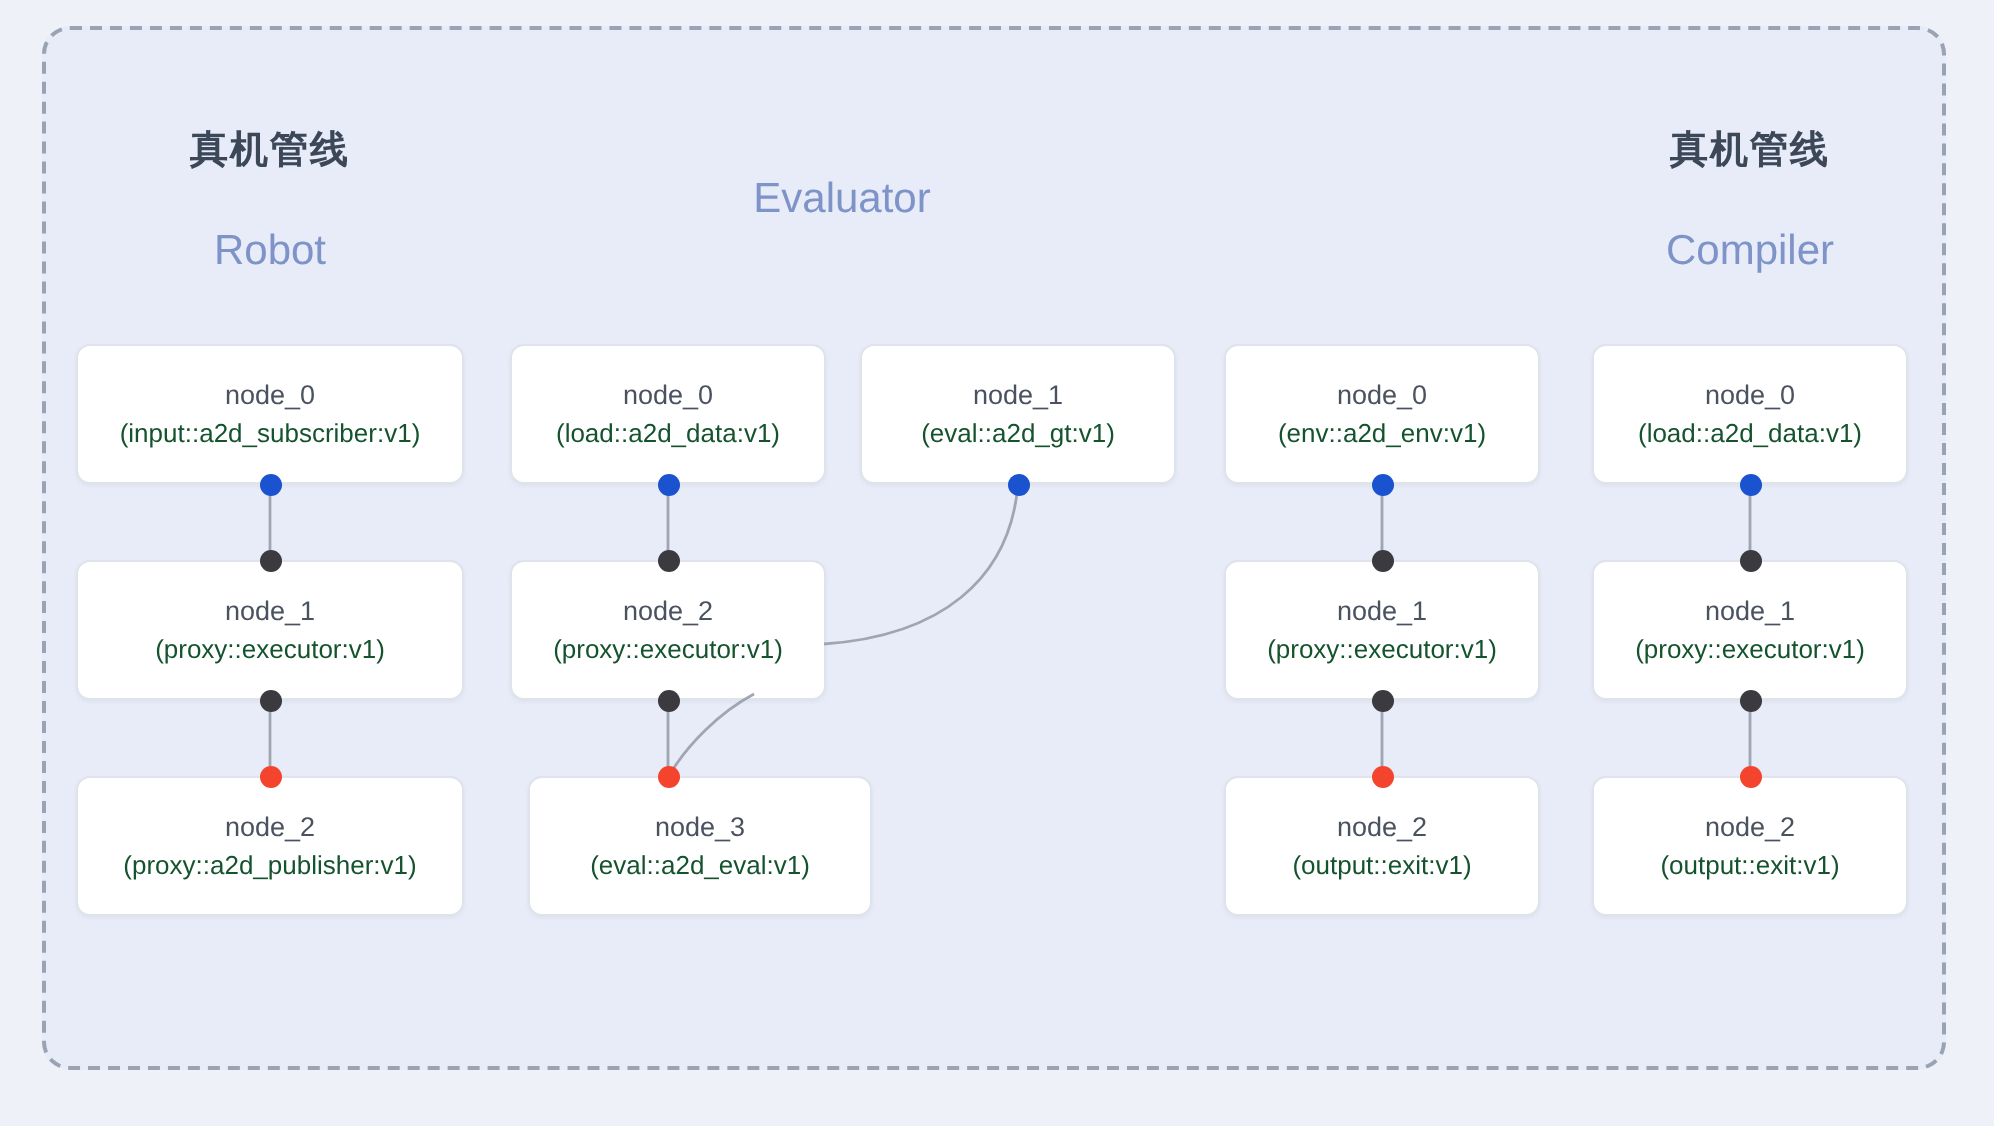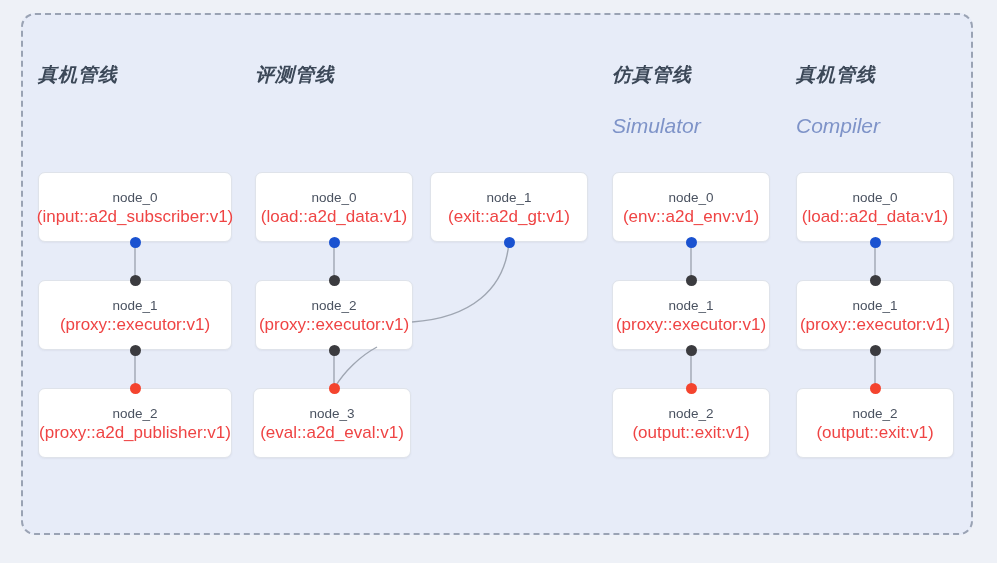--- a/index.html
+++ b/index.html
@@ -24,22 +24,22 @@
     height: 522px;
     box-sizing: border-box;
     border: 2px dashed #9aa3b4;
     border-radius: 14px;
     background: #e7ecf8;
   }
 
   
   .col-head {
     position: absolute;
+    text-align: center;
     pointer-events: none;
-    font-style: italic;
   }
   .col-title {
     font-size: 19px;
     font-weight: bold;
     color: #3c4858;
     letter-spacing: 1px;
     white-space: nowrap;
   }
   .col-sub {
     margin-top: 26px;
@@ -60,22 +60,22 @@
     flex-direction: column;
     align-items: center;
     justify-content: center;
   }
   .node-id {
     font-size: 13.5px;
     color: #4a5260;
     line-height: 19px;
   }
   .node-type {
-    font-size: 17px;
-    color: #ef4444;
+    font-size: 13px;
+    color: #14532d;
     line-height: 20px;
     white-space: nowrap;
   }
 
   
   .port {
     position: absolute;
     width: 11px;
     height: 11px;
     border-radius: 50%;
@@ -101,27 +101,26 @@
     stroke-width: 1.4;
   }
 </style>
 </head>
 <body>
 
 <div id="diagram-panel"></div>
 
 <div class="col-head" style="left:38px; top:62px; width:194px;">
   <div class="col-title">真机管线</div>
+  <div class="col-sub">Robot</div>
 </div>
 <div class="col-head" style="left:255px; top:62px; width:332px;">
-  <div class="col-title">评测管线</div>
+  <div class="col-sub">Evaluator</div>
 </div>
 <div class="col-head" style="left:612px; top:62px; width:158px;">
-  <div class="col-title">仿真管线</div>
-  <div class="col-sub">Simulator</div>
 </div>
 <div class="col-head" style="left:796px; top:62px; width:158px;">
   <div class="col-title">真机管线</div>
   <div class="col-sub">Compiler</div>
 </div>
 
 <svg id="edge-layer">
 
   <path class="edge" d="M135,242 L135,280"></path>
   <path class="edge" d="M135,350 L135,388"></path>
@@ -160,33 +159,33 @@
 </div>
 
 <div class="node" style="left:255px; top:172px; width:158px; height:70px;">
   <div class="node-id">node_0</div>
   <div class="node-type">(load::a2d_data:v1)</div>
 </div>
 <div class="port blue" style="left:334px; top:242px;"></div>
 
 <div class="node" style="left:430px; top:172px; width:158px; height:70px;">
   <div class="node-id">node_1</div>
-  <div class="node-type">(exit::a2d_gt:v1)</div>
+  <div class="node-type">(eval::a2d_gt:v1)</div>
 </div>
 <div class="port blue" style="left:509px; top:242px;"></div>
 
 <div class="port dark" style="left:334px; top:280px;"></div>
 <div class="node" style="left:255px; top:280px; width:158px; height:70px;">
   <div class="node-id">node_2</div>
   <div class="node-type">(proxy::executor:v1)</div>
 </div>
 <div class="port dark" style="left:334px; top:350px;"></div>
 
 <div class="port red" style="left:334px; top:388px;"></div>
-<div class="node" style="left:253px; top:388px; width:158px; height:70px;">
+<div class="node" style="left:264px; top:388px; width:172px; height:70px;">
   <div class="node-id">node_3</div>
   <div class="node-type">(eval::a2d_eval:v1)</div>
 </div>
 
 <div class="node" style="left:612px; top:172px; width:158px; height:70px;">
   <div class="node-id">node_0</div>
   <div class="node-type">(env::a2d_env:v1)</div>
 </div>
 <div class="port blue" style="left:691px; top:242px;"></div>
 

